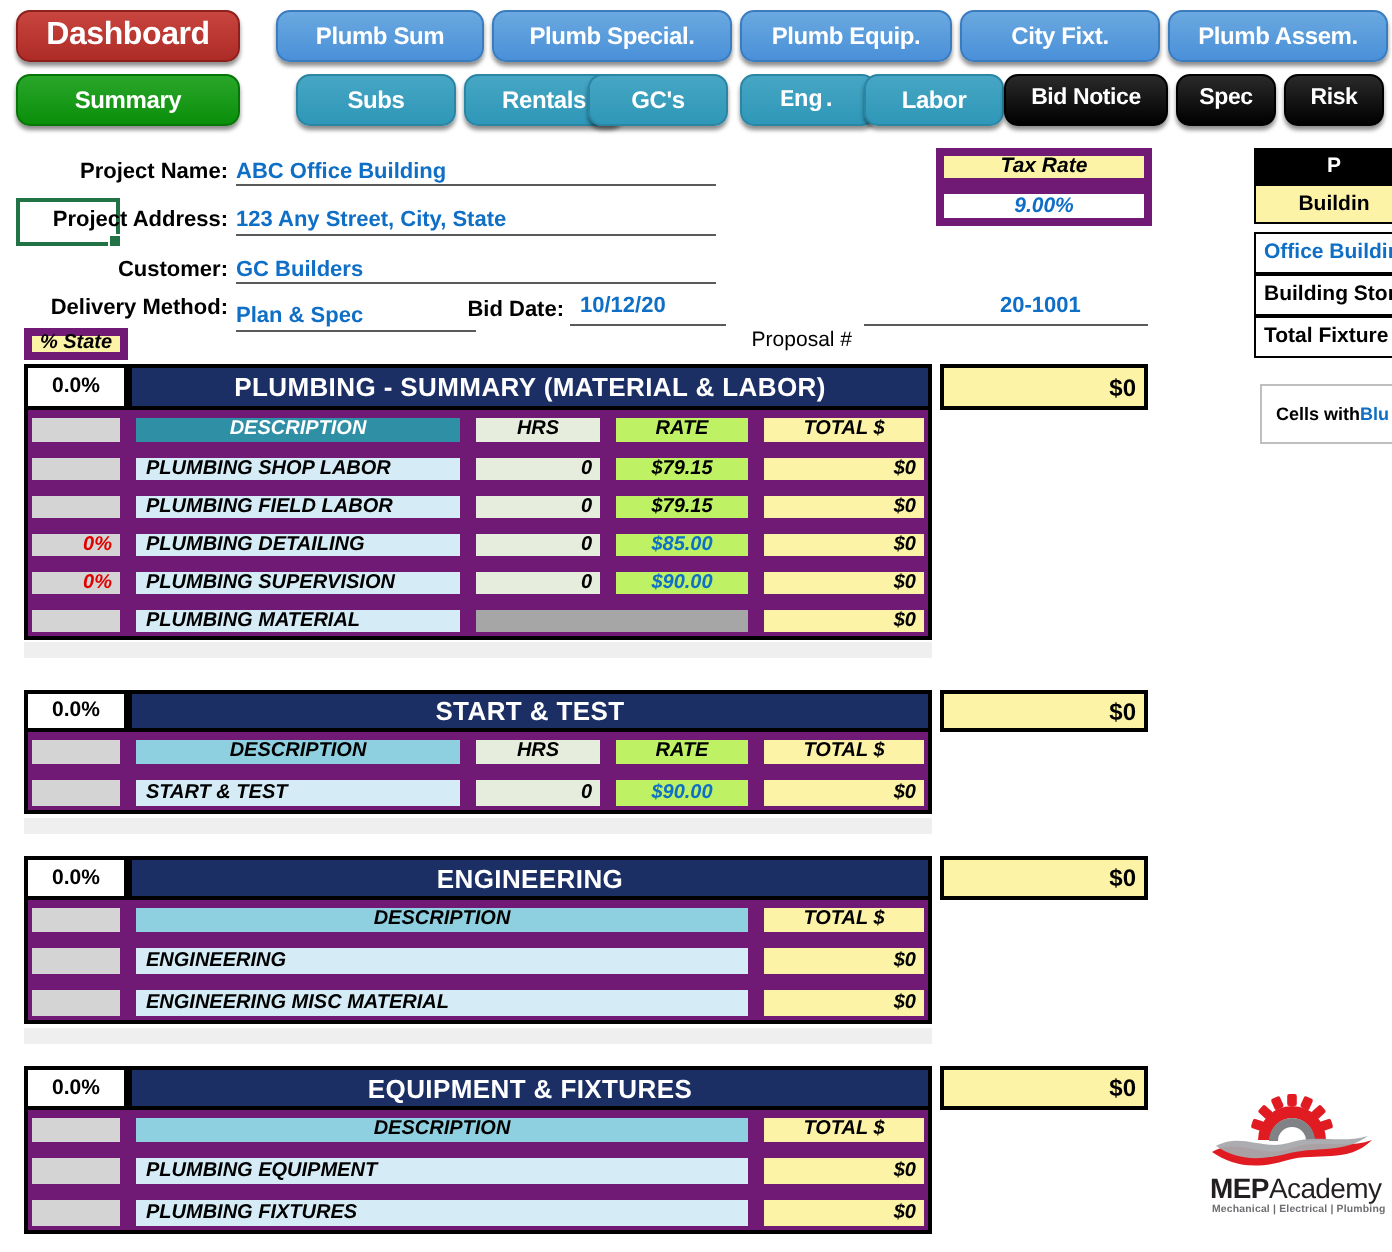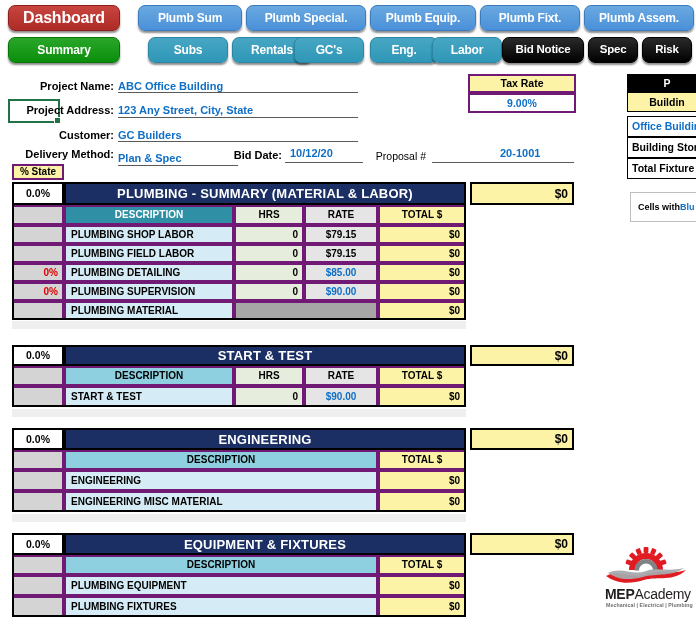--- a/index.html
+++ b/index.html
@@ -60,23 +60,23 @@
 
   .bg-yellow { background:#fdf3a7; }
   .bg-white  { background:#ffffff; }
   .bg-navy   { background:#1b2f65; color:#ffffff; }
   .bg-teal   { background:#2e8fa5; color:#ffffff; }
   .bg-ltblue { background:#8fd0e0; color:#000000; }
   .bg-palebl { background:#d5ebf5; }
   .bg-gray   { background:#d4d4d4; }
   .bg-dkgray { background:#a6a6a6; }
   .bg-hrs    { background:#e7eddc; }
-  .bg-rate   { background:#e5e5e5; }
-
-  .thinb  { border:2px solid #701a75; }
+  .bg-rate   { background:#bef264; }
+
+  .thinb  { border:4px solid #701a75;font-style:italic; }
   .fatb   { border:2px solid #000; }
 
   .sect-title{ font-size:13px; font-weight:bold; letter-spacing:0.2px; }
   .red   { color:#e00000; }
   .blue  { color:#0f6fc6; }
 
   .strip{ position:absolute; background:#efefef; }
 
   
   .rp{ position:absolute; box-sizing:border-box; font-size:10px; font-weight:bold;
@@ -106,39 +106,39 @@
     <div class="navbtn nb-blue" style="left:138px;top:5px;  width:102px; height:24px; font-size:12px;">
         <span>Plumb Sum</span>
       </div>
     <div class="navbtn nb-blue" style="left:246px;top:5px;  width:118px; height:24px; font-size:12px;">
         <span>Plumb Special.</span>
       </div>
     <div class="navbtn nb-blue" style="left:370px;top:5px;  width:104px; height:24px; font-size:12px;">
         <span>Plumb Equip.</span>
       </div>
     <div class="navbtn nb-blue" style="left:480px;top:5px;  width:98px;  height:24px; font-size:12px;">
-        <span>Plumb Fixt.</span>
+        <span>City Fixt.</span>
       </div>
     <div class="navbtn nb-blue" style="left:584px;top:5px;  width:108px; height:24px; font-size:12px;justify-content:center;">
         <span>Plumb Assem.</span>
       </div>
 
     <div class="navbtn nb-green" style="left:8px;  top:37px; width:110px; height:24px; font-size:12px;">
         <span>Summary</span>
       </div>
     <div class="navbtn nb-teal" style="left:148px;top:37px; width:78px;  height:24px; font-size:12px;">
         <span>Subs</span>
       </div>
     <div class="navbtn nb-teal" style="left:232px;top:37px; width:78px;  height:24px; font-size:12px;">
         <span>Rentals</span>
       </div>
     <div class="navbtn nb-teal" style="left:294px;top:37px; width:68px;  height:24px; font-size:12px;">
         <span>GC's</span>
       </div>
-    <div class="navbtn nb-teal" style="left:370px;top:37px; width:66px;  height:24px; font-size:12px;">
+    <div class="navbtn nb-teal" style="left:370px;top:37px; width:66px;  height:24px; font-size:12px;font-family:Liberation Mono, monospace;">
         <span>Eng.</span>
       </div>
     <div class="navbtn nb-teal" style="left:432px;top:37px; width:68px;  height:24px; font-size:12px;">
         <span>Labor</span>
       </div>
     <div class="navbtn nb-black" style="left:502px;top:37px; width:80px;  height:24px; font-size:11.5px;">
         <span>Bid Notice</span>
       </div>
     <div class="navbtn nb-black" style="left:588px;top:37px; width:48px;  height:24px; font-size:11.5px;">
         <span>Spec</span>
@@ -164,21 +164,21 @@
     <div class="uline" style="left:118px;top:141px;width:240px;"></div>
 
     <div class="lbl" style="left:0px;  top:149px; width:114px;">Delivery Method:</div>
     <div class="val" style="left:118px;top:153px; width:120px;">Plan &amp; Spec</div>
     <div class="uline" style="left:118px;top:165px;width:120px;"></div>
 
     <div class="lbl" style="left:222px;top:150px; width:60px;">Bid Date:</div>
     <div class="val" style="left:290px;top:148px; width:70px; text-align:left;">10/12/20</div>
     <div class="uline" style="left:285px;top:162px;width:78px;"></div>
 
-    <div class="lbl" style="left:360px;top:151px; width:66px; font-weight:normal; font-size:10.5px;">Proposal #</div>
+    <div class="lbl" style="left:360px;top:165px; width:66px; font-weight:normal; font-size:10.5px;">Proposal #</div>
     <div class="val" style="left:500px;top:148px; width:70px; text-align:left;">20-1001</div>
     <div class="uline" style="left:432px;top:162px;width:142px;"></div>
   </div>
 
   <div>
     <div class="cell bg-yellow c-center thinb" style="left:468px;top:74px;width:108px;height:19px;font-size:10.5px;">Tax Rate</div>
     <div class="cell bg-white  c-center thinb blue" style="left:468px;top:93px;width:108px;height:20px;font-size:10.5px;">9.00%</div>
   </div>
 
   <div>

